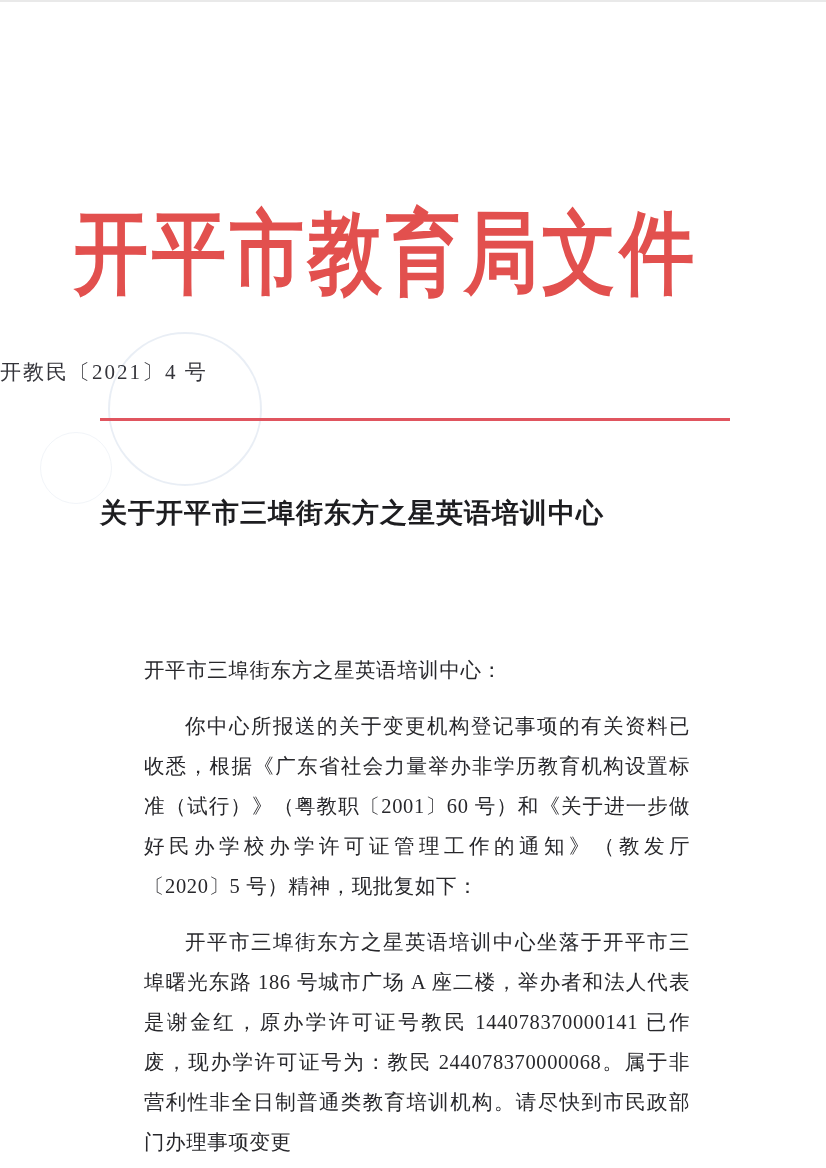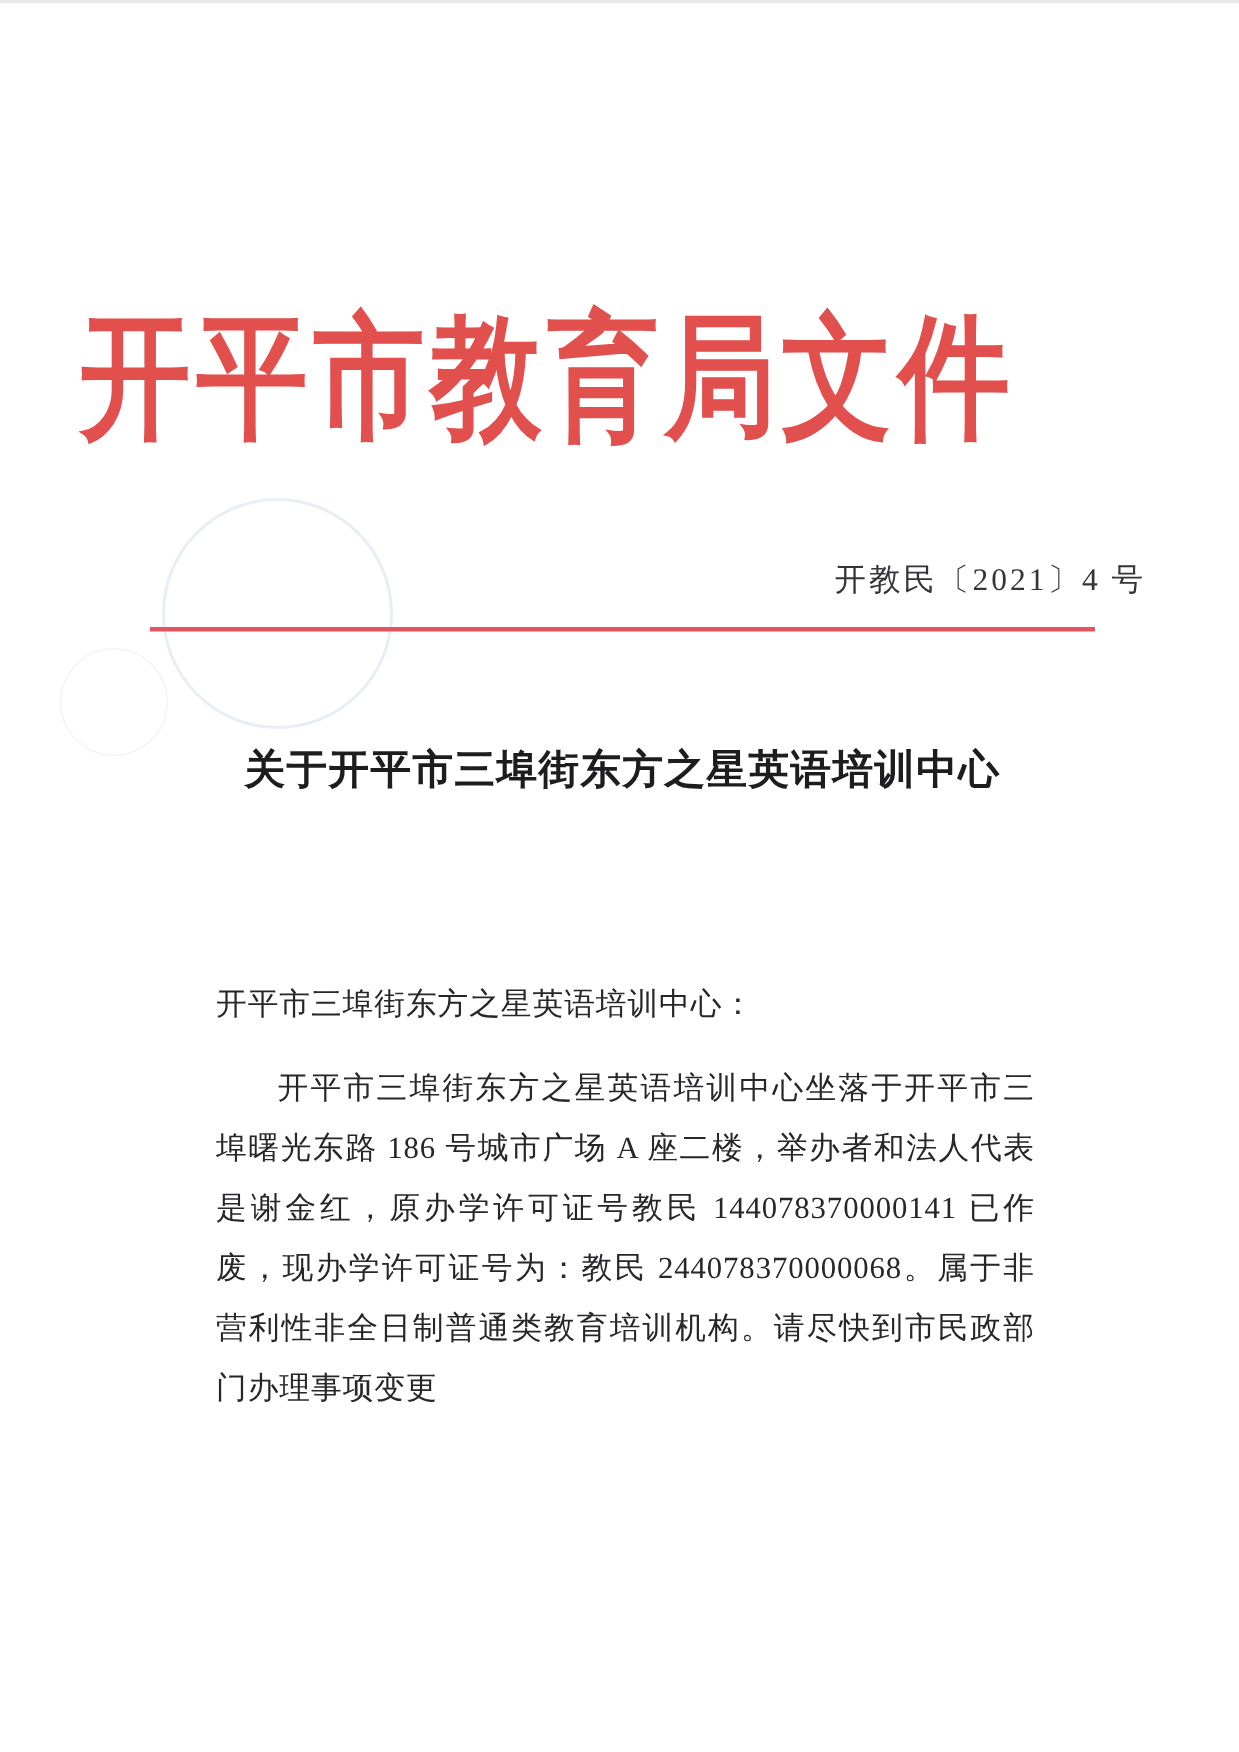--- a/index.html
+++ b/index.html
@@ -45,41 +45,42 @@
     pointer-events: none;
   }
 
   
   .masthead {
     position: absolute;
     left: 0;
     top: 206px;
     width: 730px;
     text-align: center;
+    padding-left: 21px;
   }
   .masthead-title {
     display: inline-block;
     color: #e2504e;
     font-family: "Liberation Serif", "DejaVu Serif", serif;
     font-weight: bold;
     font-size: 74px;
     line-height: 1;
     letter-spacing: 4px;
     white-space: nowrap;
     transform: scaleY(1.22);
     transform-origin: center top;
   }
 
   
   .doc-number {
     position: absolute;
     left: 0;
-    top: 370px;
+    top: 356px;
     width: 764px;
-    text-align: right;
+    text-align: left;
     font-size: 21px;
     letter-spacing: 2px;
     color: #34343a;
     font-family: "Liberation Serif", "DejaVu Serif", serif;
   }
 
   
   .red-rule {
     position: absolute;
     left: 100px;
@@ -88,21 +89,20 @@
     height: 3px;
     background: #e0555f;
   }
 
   
   .doc-title {
     position: absolute;
     left: 100px;
     top: 482px;
     width: 630px;
-    text-align: center;
     color: #1d1d20;
     font-family: "Liberation Serif", "DejaVu Serif", serif;
     font-weight: bold;
     font-size: 27px;
     line-height: 58px;
     letter-spacing: 1px;
   }
   .doc-title-line { display: block; white-space: nowrap; }
 
   
@@ -142,16 +142,17 @@
   <div class="doc-number">开教民〔2021〕4 号</div>
 
   <div class="red-rule"></div>
 
   <div class="doc-title">
     <span class="doc-title-line">关于开平市三埠街东方之星英语培训中心</span>
   </div>
 
   <div class="body-text">
     <p class="flush">开平市三埠街东方之星英语培训中心：</p>
+    <p class="indent">你中心所报送的关于变更机构登记事项的有关资料已收悉，根据《广东省社会力量举办非学历教育机构设置标准（试行）》（粤教职〔2001〕60 号）和《关于进一步做好民办学校办学许可证管理工作的通知》（教发厅〔2020〕5 号）精神，现批复如下：</p>
     <p class="indent">开平市三埠街东方之星英语培训中心坐落于开平市三埠曙光东路 186 号城市广场 A 座二楼，举办者和法人代表是谢金红，原办学许可证号教民 144078370000141 已作废，现办学许可证号为：教民 244078370000068。属于非营利性非全日制普通类教育培训机构。请尽快到市民政部门办理事项变更</p>
   </div>
 
 </div>
 
 </body></html>

